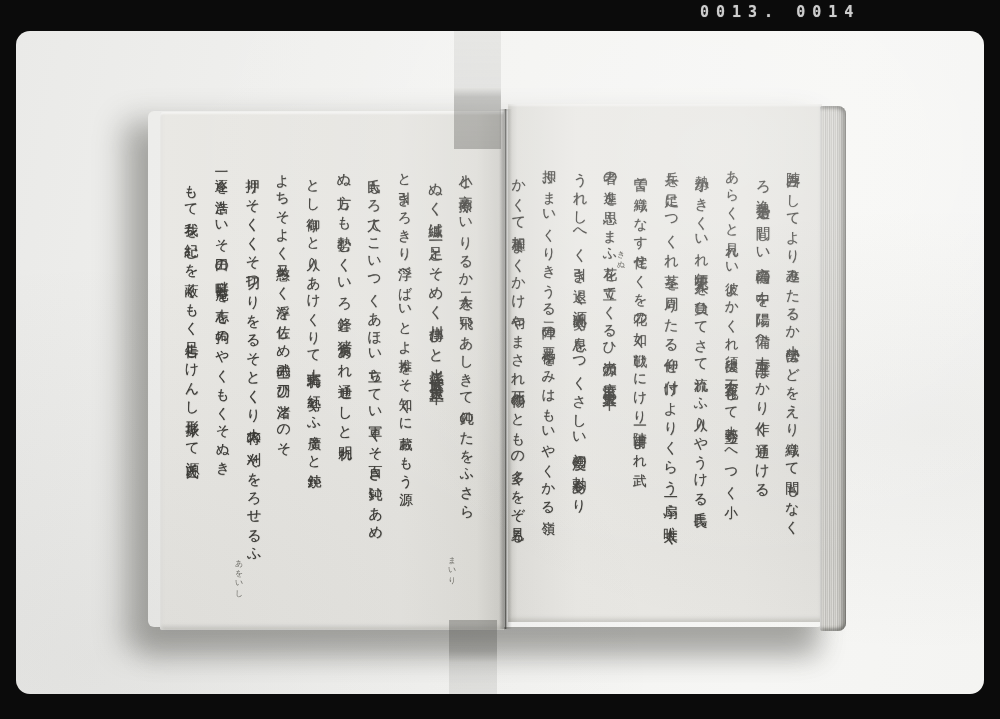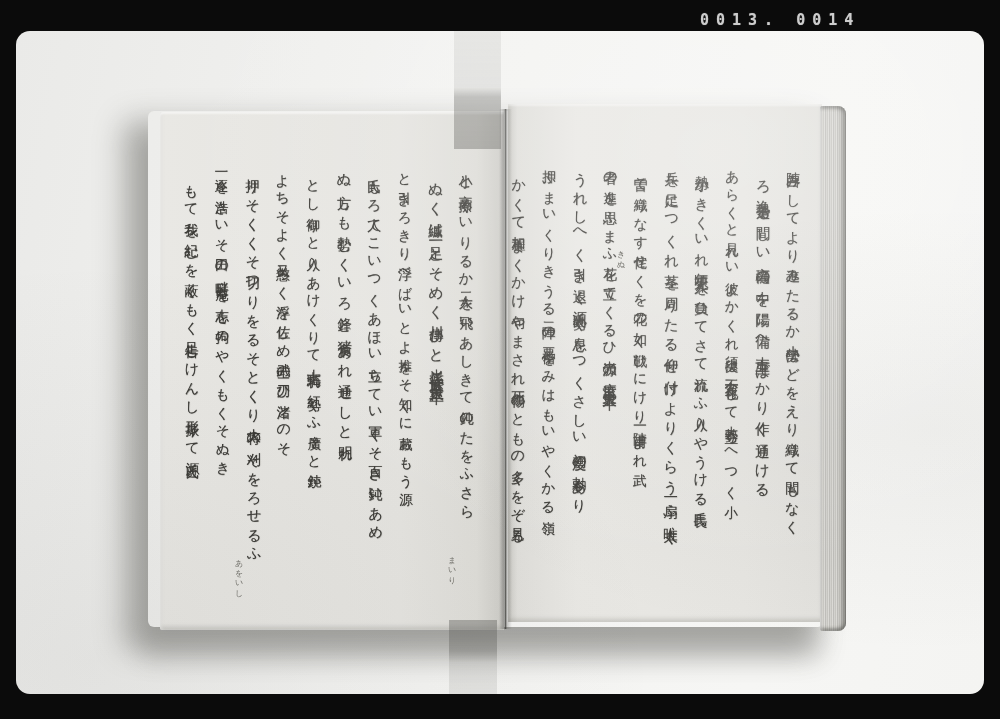--- a/index.html
+++ b/index.html
@@ -8,21 +8,20 @@
     background:#0b0b0b;
     font-family:"DejaVu Serif","Liberation Serif",serif;
   }
   
   .counter{
     position:absolute;top:3px;left:700px;
     font-family:"DejaVu Sans Mono","Liberation Mono",monospace;
     font-size:15px;font-weight:bold;letter-spacing:7px;
     color:#e3e3e3;opacity:.9;
     text-shadow:0 0 1px rgba(255,255,255,.45);
-    margin-top:8px;
   }
   
   .mat{
     position:absolute;left:16px;top:31px;width:968px;height:663px;
     border-radius:14px;overflow:hidden;
     background:linear-gradient(100deg,#eaeae8 0%,#f2f2f0 38%,#f6f6f4 78%,#f4f4f2 100%);
   }
   .mat::after{
     content:"";position:absolute;inset:0;pointer-events:none;
     background:

